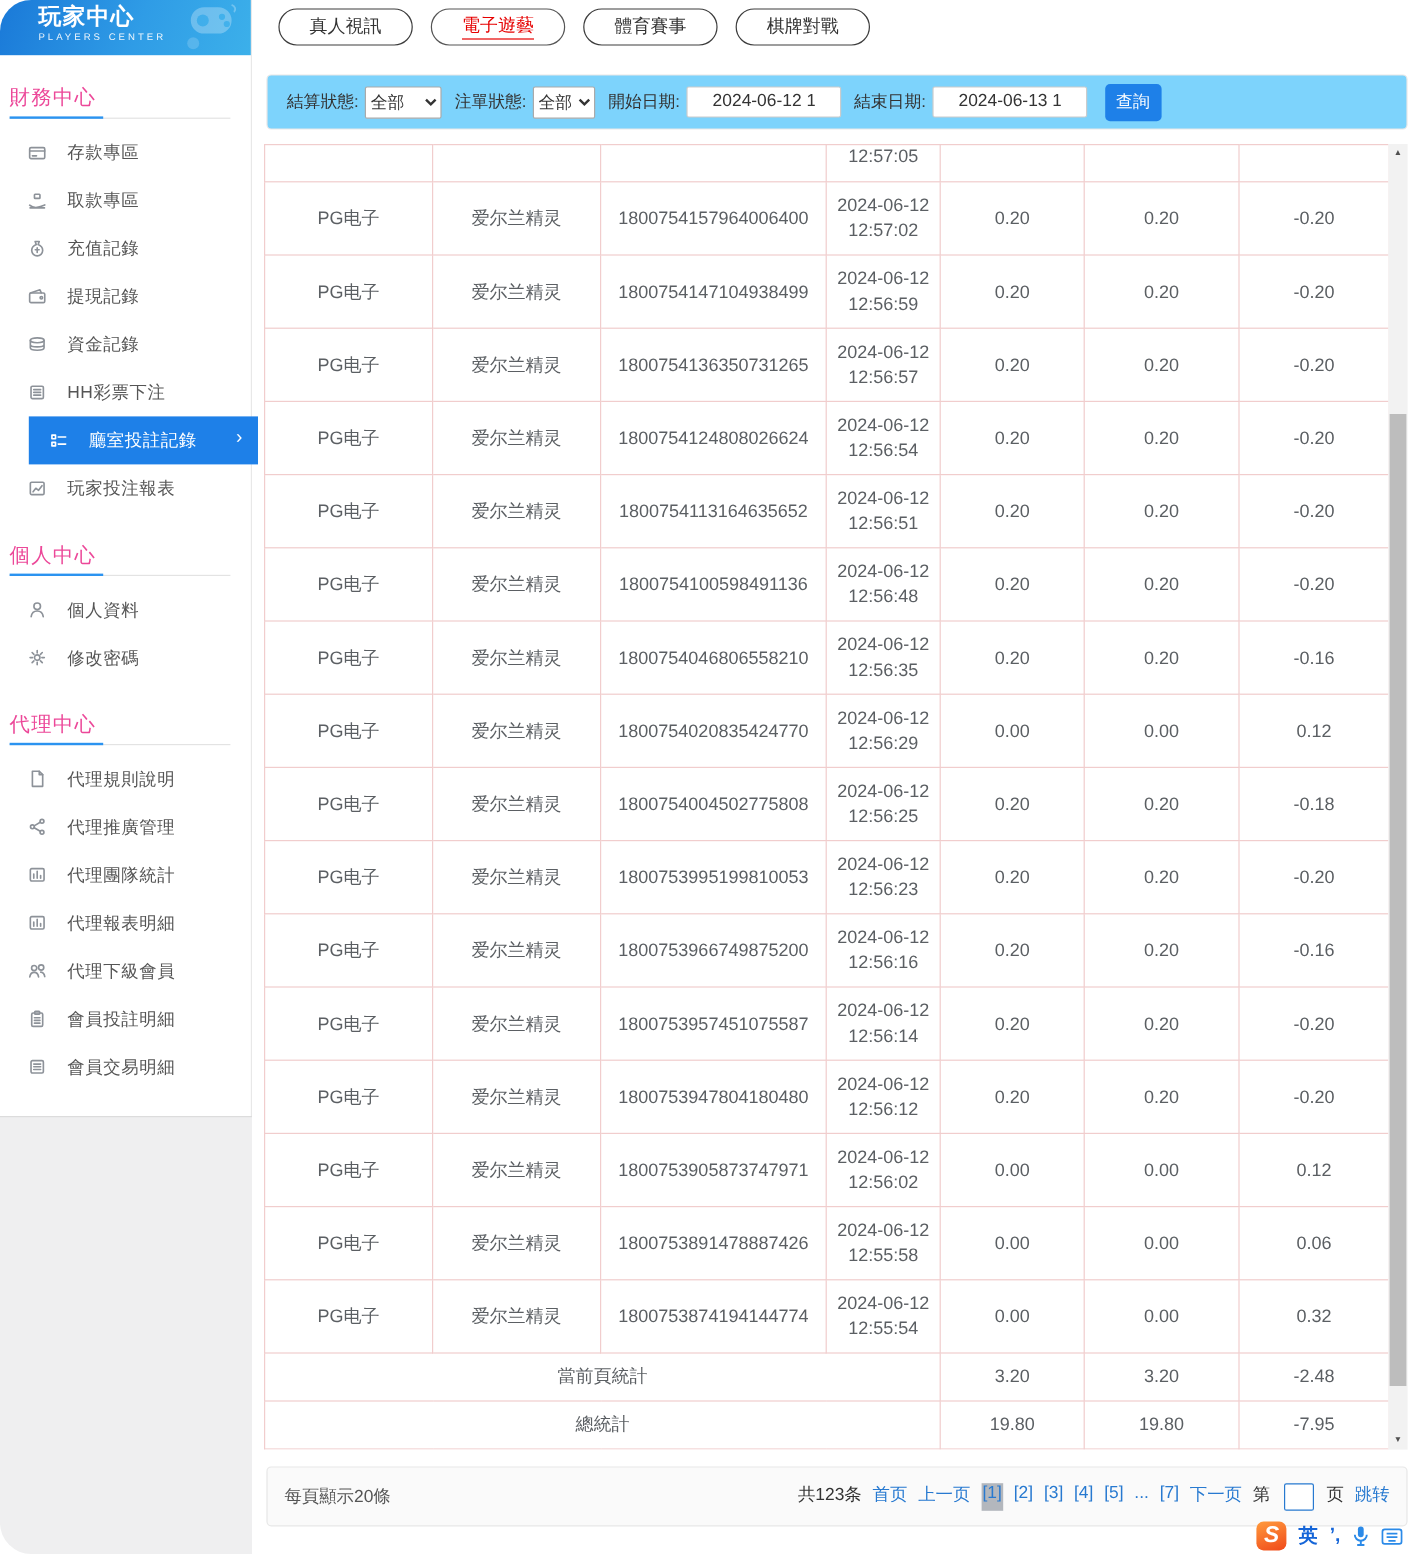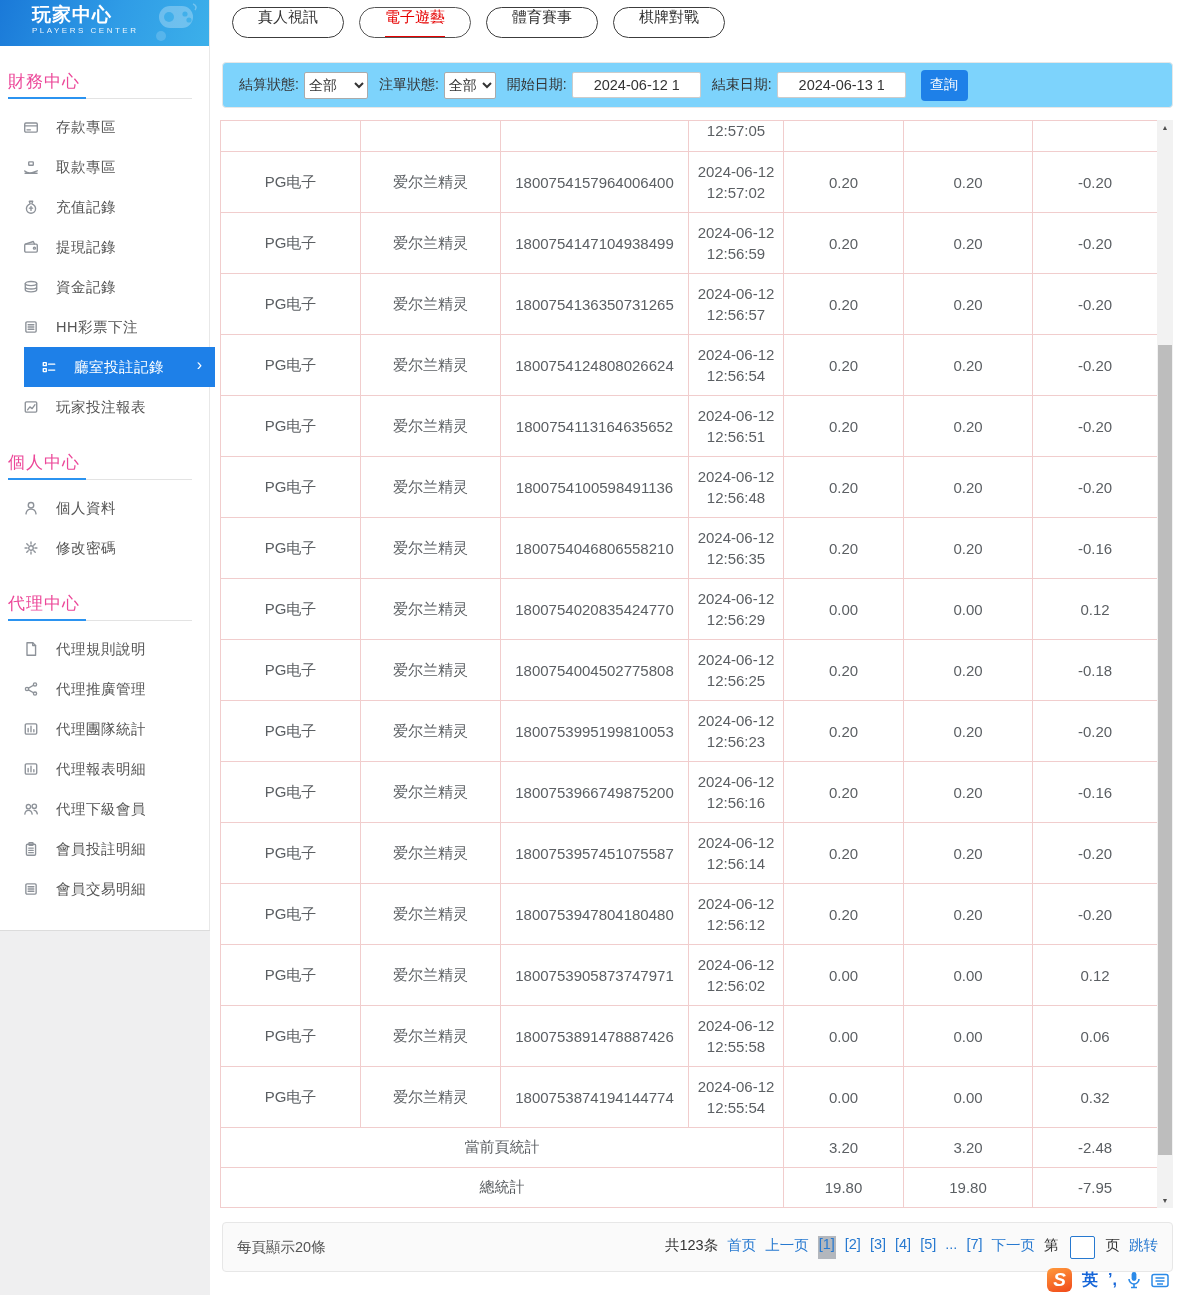--- a/index.html
+++ b/index.html
@@ -2,21 +2,21 @@
 <html style="--accent: #1e80e8; --tab-active: #e60000; --link: #2779d0; --tbl-border: #f1cdcd;"><head>
 <meta charset="utf-8">
 <style>
   :root{
     --accent:#1e80e8; --tab-active:#e60000; --link:#2779d0;
     --tbl-border:#f1cdcd; --text:#5b5f63;
   }
   *{margin:0;padding:0;box-sizing:border-box;}
   html,body{width:1177px;height:1295px;background:#fff;
     font-family:"Liberation Sans","DejaVu Sans",sans-serif;}
-  #stage{position:relative;width:1177px;height:1295px;overflow:hidden;background:#fff;}
+  #stage{position:relative;width:1177px;height:1295px;overflow:hidden;background:#fff;border-radius:26px;}
 
   
   #sidebar{position:absolute;left:0;top:0;width:210px;height:930px;background:#fff;
     border-right:1px solid #e8e8e8;}
   #sidebar-head{position:relative;height:46px;overflow:hidden;color:#fff;
     background:linear-gradient(110deg,#1a79d8 0%,#2f9ce6 55%,#3cb0ea 100%);padding:4px 0 0 32px;}
   #sidebar-head .ttl{font-size:19px;font-weight:bold;letter-spacing:1px;line-height:22px;}
   #sidebar-head .sub{font-size:8px;letter-spacing:2.5px;color:rgba(255,255,255,.9);}
   #sidebar-head svg{position:absolute;right:10px;top:2px;opacity:.28;}
   .section-header{margin:24px 0 4px 8px;font-size:17px;color:#ec4899;letter-spacing:1px;}
@@ -32,21 +32,21 @@
   .side-item.active{background:var(--accent);color:#fff;margin-left:24px;}
   .side-item.active .ic{color:#fff;}
   .side-item.active .chev{position:absolute;right:13px;top:9px;font-size:16px;color:#fff;}
   #sidebar-bottom{position:absolute;left:0;top:930px;width:210px;height:365px;background:#efeff0;
     border-top:1px solid #dcdcdc;}
 
   
   #tabs{position:absolute;left:210px;top:0;width:967px;height:58px;background:#fff;
     display:flex;align-items:flex-start;padding:7px 0 0 22px;gap:15px;}
   .pill{height:31px;border:1px solid #3c3c3c;border-radius:16px;background:#fff;
-    padding:0 25px;font-size:15px;color:#333;display:flex;cursor:pointer;
+    padding:0 25px;font-size:15px;color:#333;display:flex;align-items:center;cursor:pointer;
     font-family:inherit;}
   .pill.active{border-color:#555;}
   .pill.active .plbl{color:var(--tab-active);border-bottom:1px solid var(--tab-active);padding-bottom:1px;}
 
   
   #filterbar{position:absolute;left:222px;top:62px;width:951px;height:46px;background:#7dd3fc;
     border:1px solid #e7e7e7;border-radius:4px;display:flex;align-items:center;
     padding-left:10px;gap:5px;font-size:14px;color:#333;}
   #filterbar select{height:27px;border:1px solid #aaa;border-radius:2px;background:#fff;
     font-size:14px;color:#333;font-family:inherit;}

